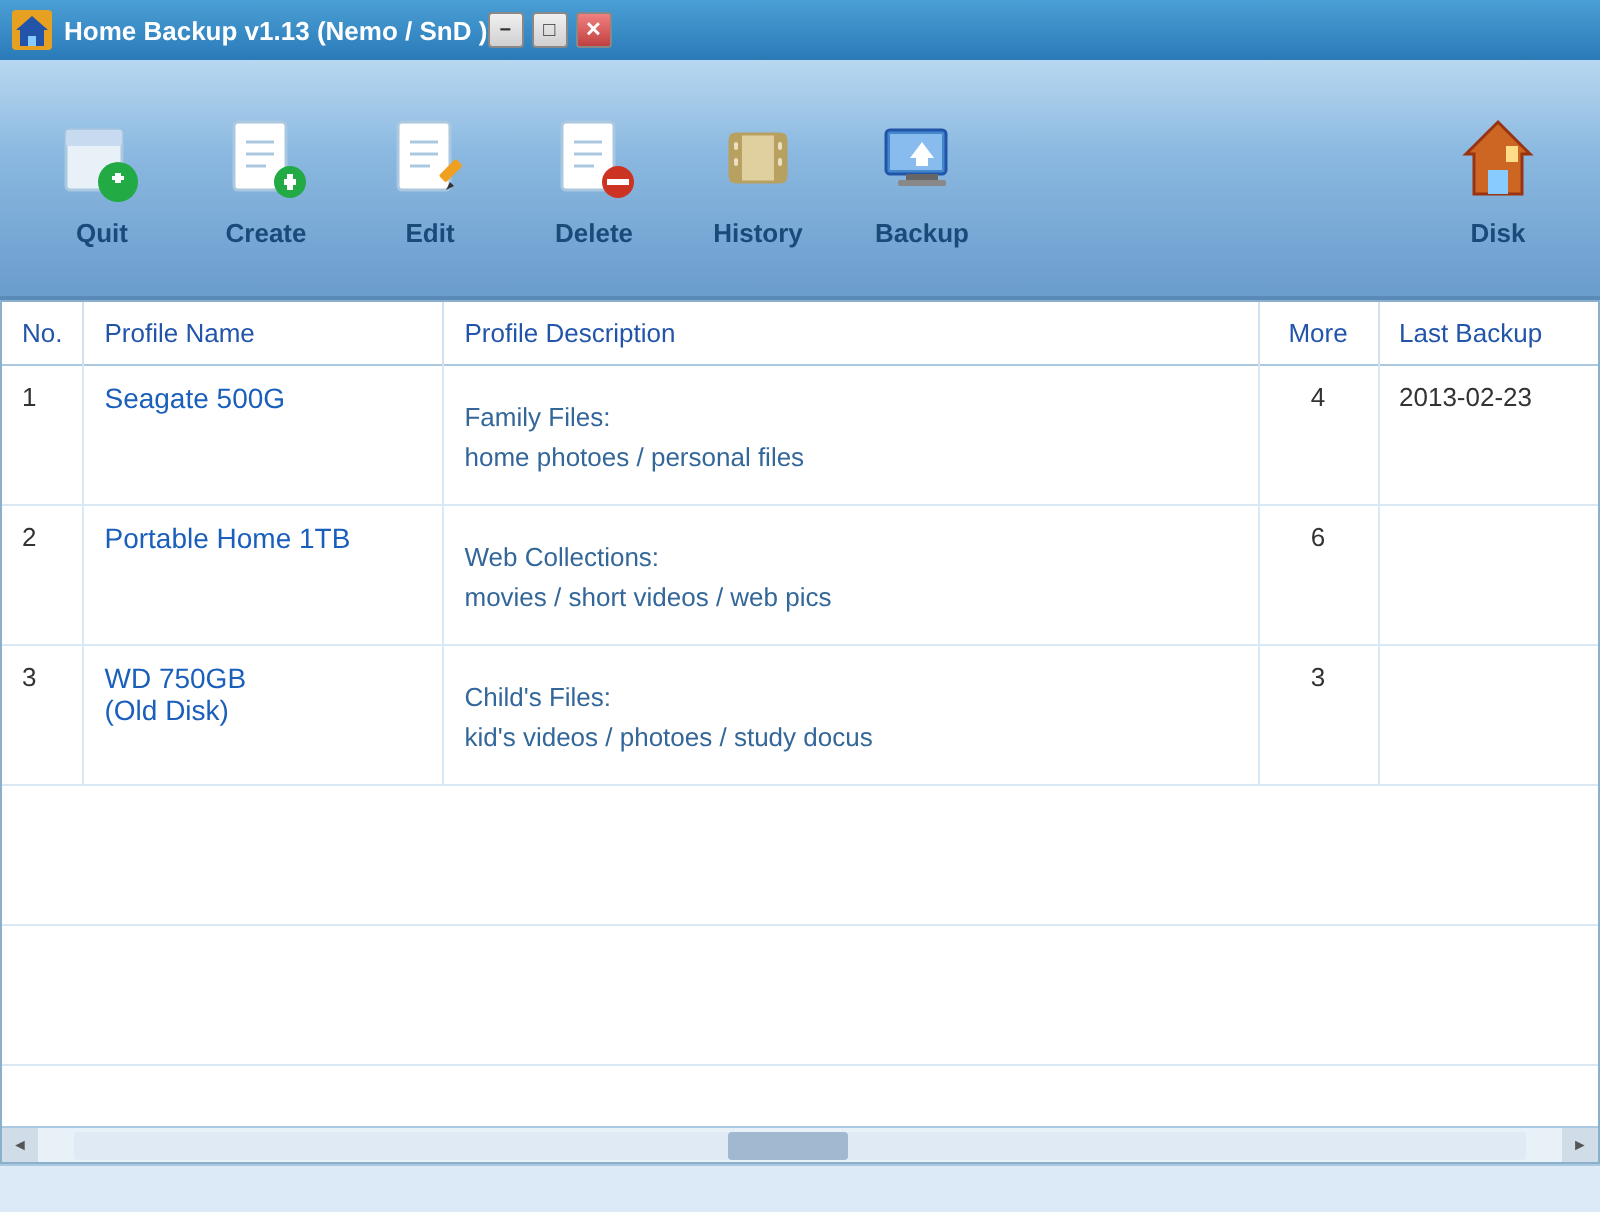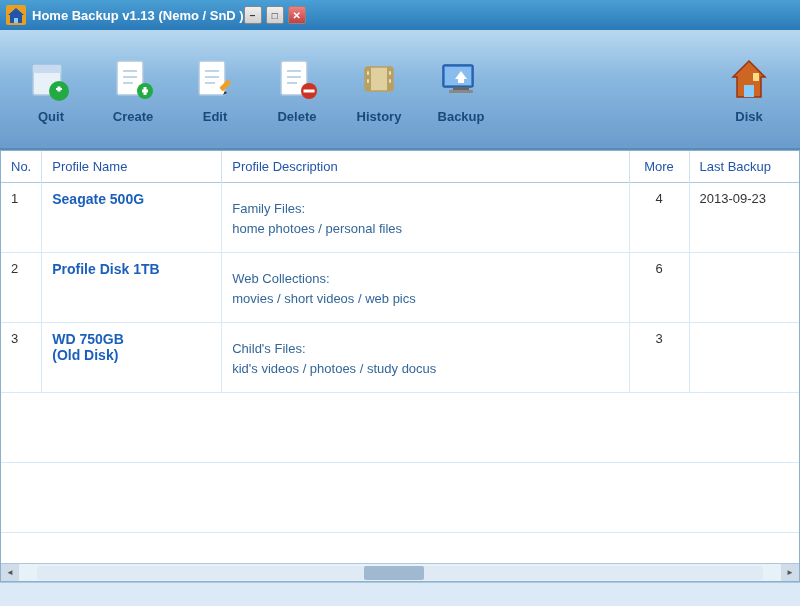--- a/index.html
+++ b/index.html
@@ -142,21 +142,21 @@
       font-size: 13px;
     }
     .profile-table td:last-child { border-right: none; }
     .row-num {
       color: #333;
       font-size: 14px;
       padding-top: 12px;
     }
     .profile-name {
       color: #1a5fbb;
-      font-weight: bold;
+      font-weight: normal;
       font-size: 14px;
       padding-top: 10px;
     }
     .profile-desc {
       color: #336699;
       font-size: 13px;
       padding-top: 8px;
       line-height: 1.5;
     }
     .items-count {
@@ -372,27 +372,27 @@
           <td class="row-num">1</td>
           <td>
             <span class="profile-name">Seagate 500G</span>
           </td>
           <td>
             <div class="profile-desc">
               Family Files:<br>home photoes / personal files
             </div>
           </td>
           <td class="items-count">4</td>
-          <td class="last-backup">2013-09-23</td>
+          <td class="last-backup">2013-02-23</td>
         </tr>
 
         <tr>
           <td class="row-num">2</td>
           <td>
-            <span class="profile-name">Profile Disk 1TB</span>
+            <span class="profile-name">Portable Home 1TB</span>
           </td>
           <td>
             <div class="profile-desc">
               Web Collections:<br>movies / short videos / web pics
             </div>
           </td>
           <td class="items-count">6</td>
           <td class="last-backup"></td>
         </tr>
 

